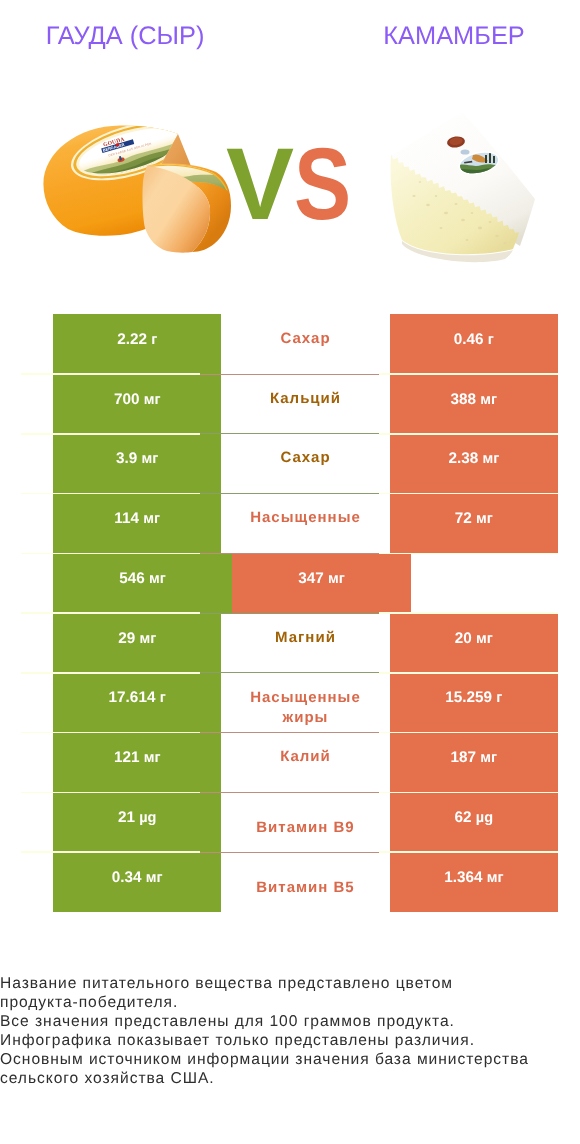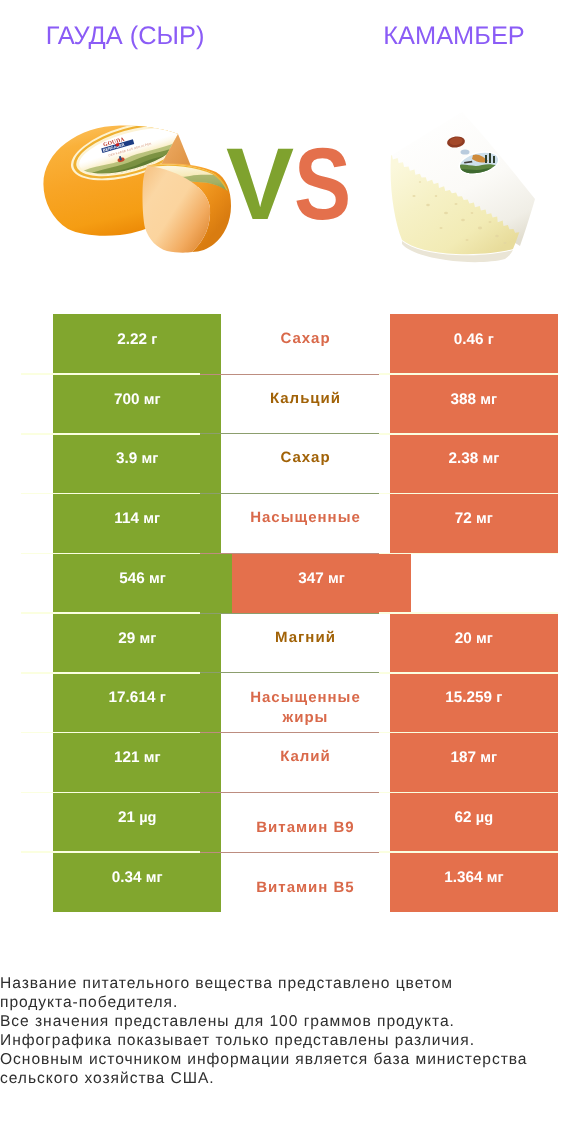--- a/index.html
+++ b/index.html
@@ -397,17 +397,17 @@
           <span class="val">1.364 <span class="u">мг</span></span>
         </div>
       </div>
     </div>
 
   <div class="foot" id="foot">
       <div>Название питательного вещества представлено цветом</div>
       <div>продукта-победителя.</div>
       <div>Все значения представлены для 100 граммов продукта.</div>
       <div>Инфографика показывает только представлены различия.</div>
-      <div>Основным источником информации является база министерства</div>
+      <div>Основным источником информации значения база министерства</div>
       <div>сельского хозяйства США.</div>
     </div>
 
 </div>
 
 </body></html>

